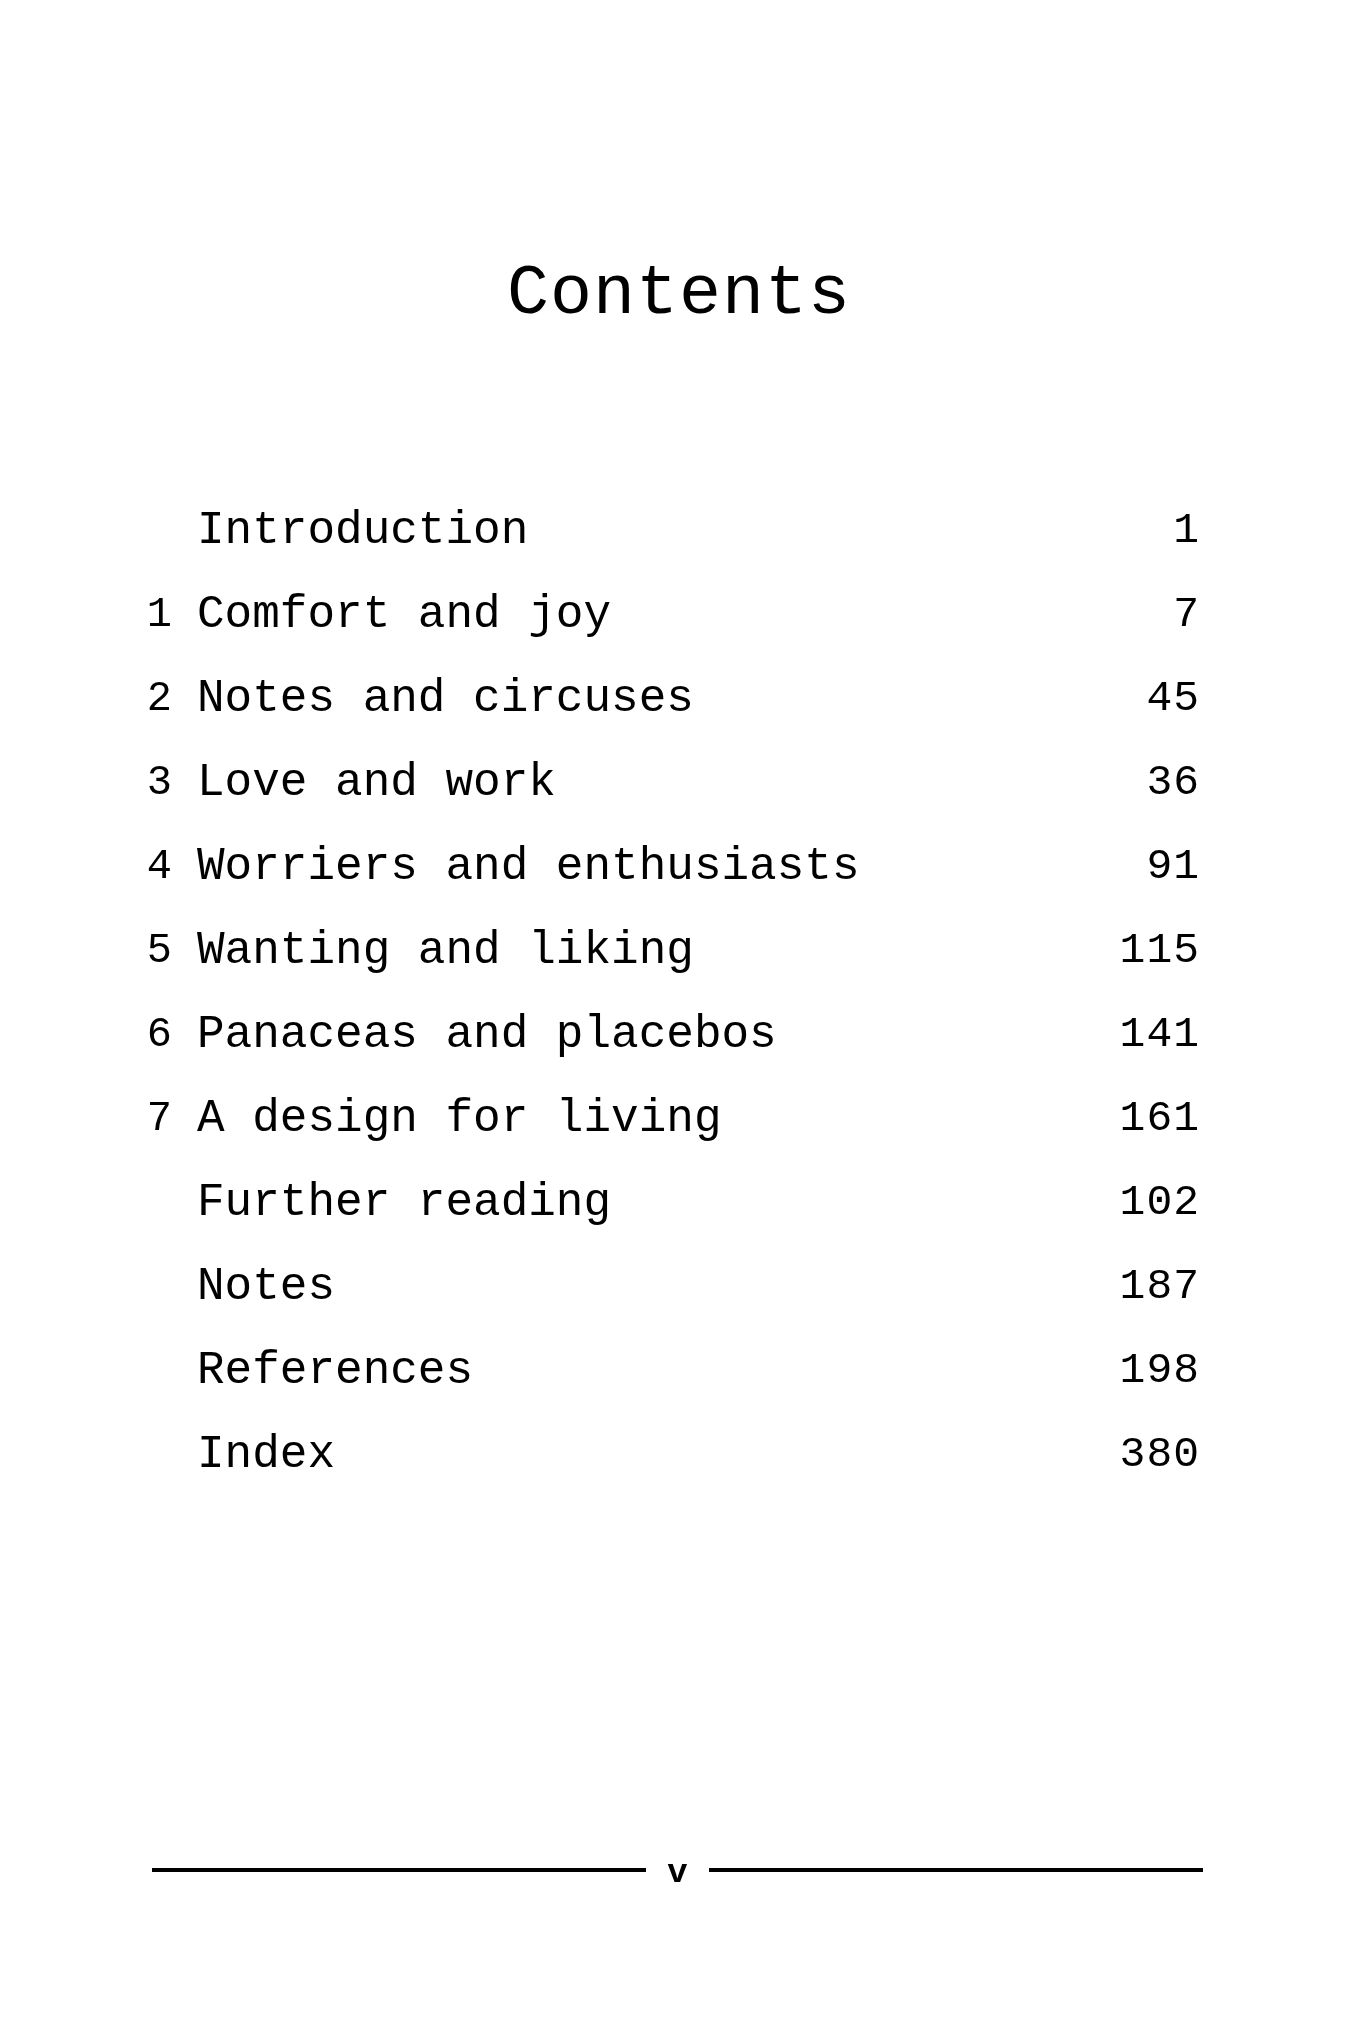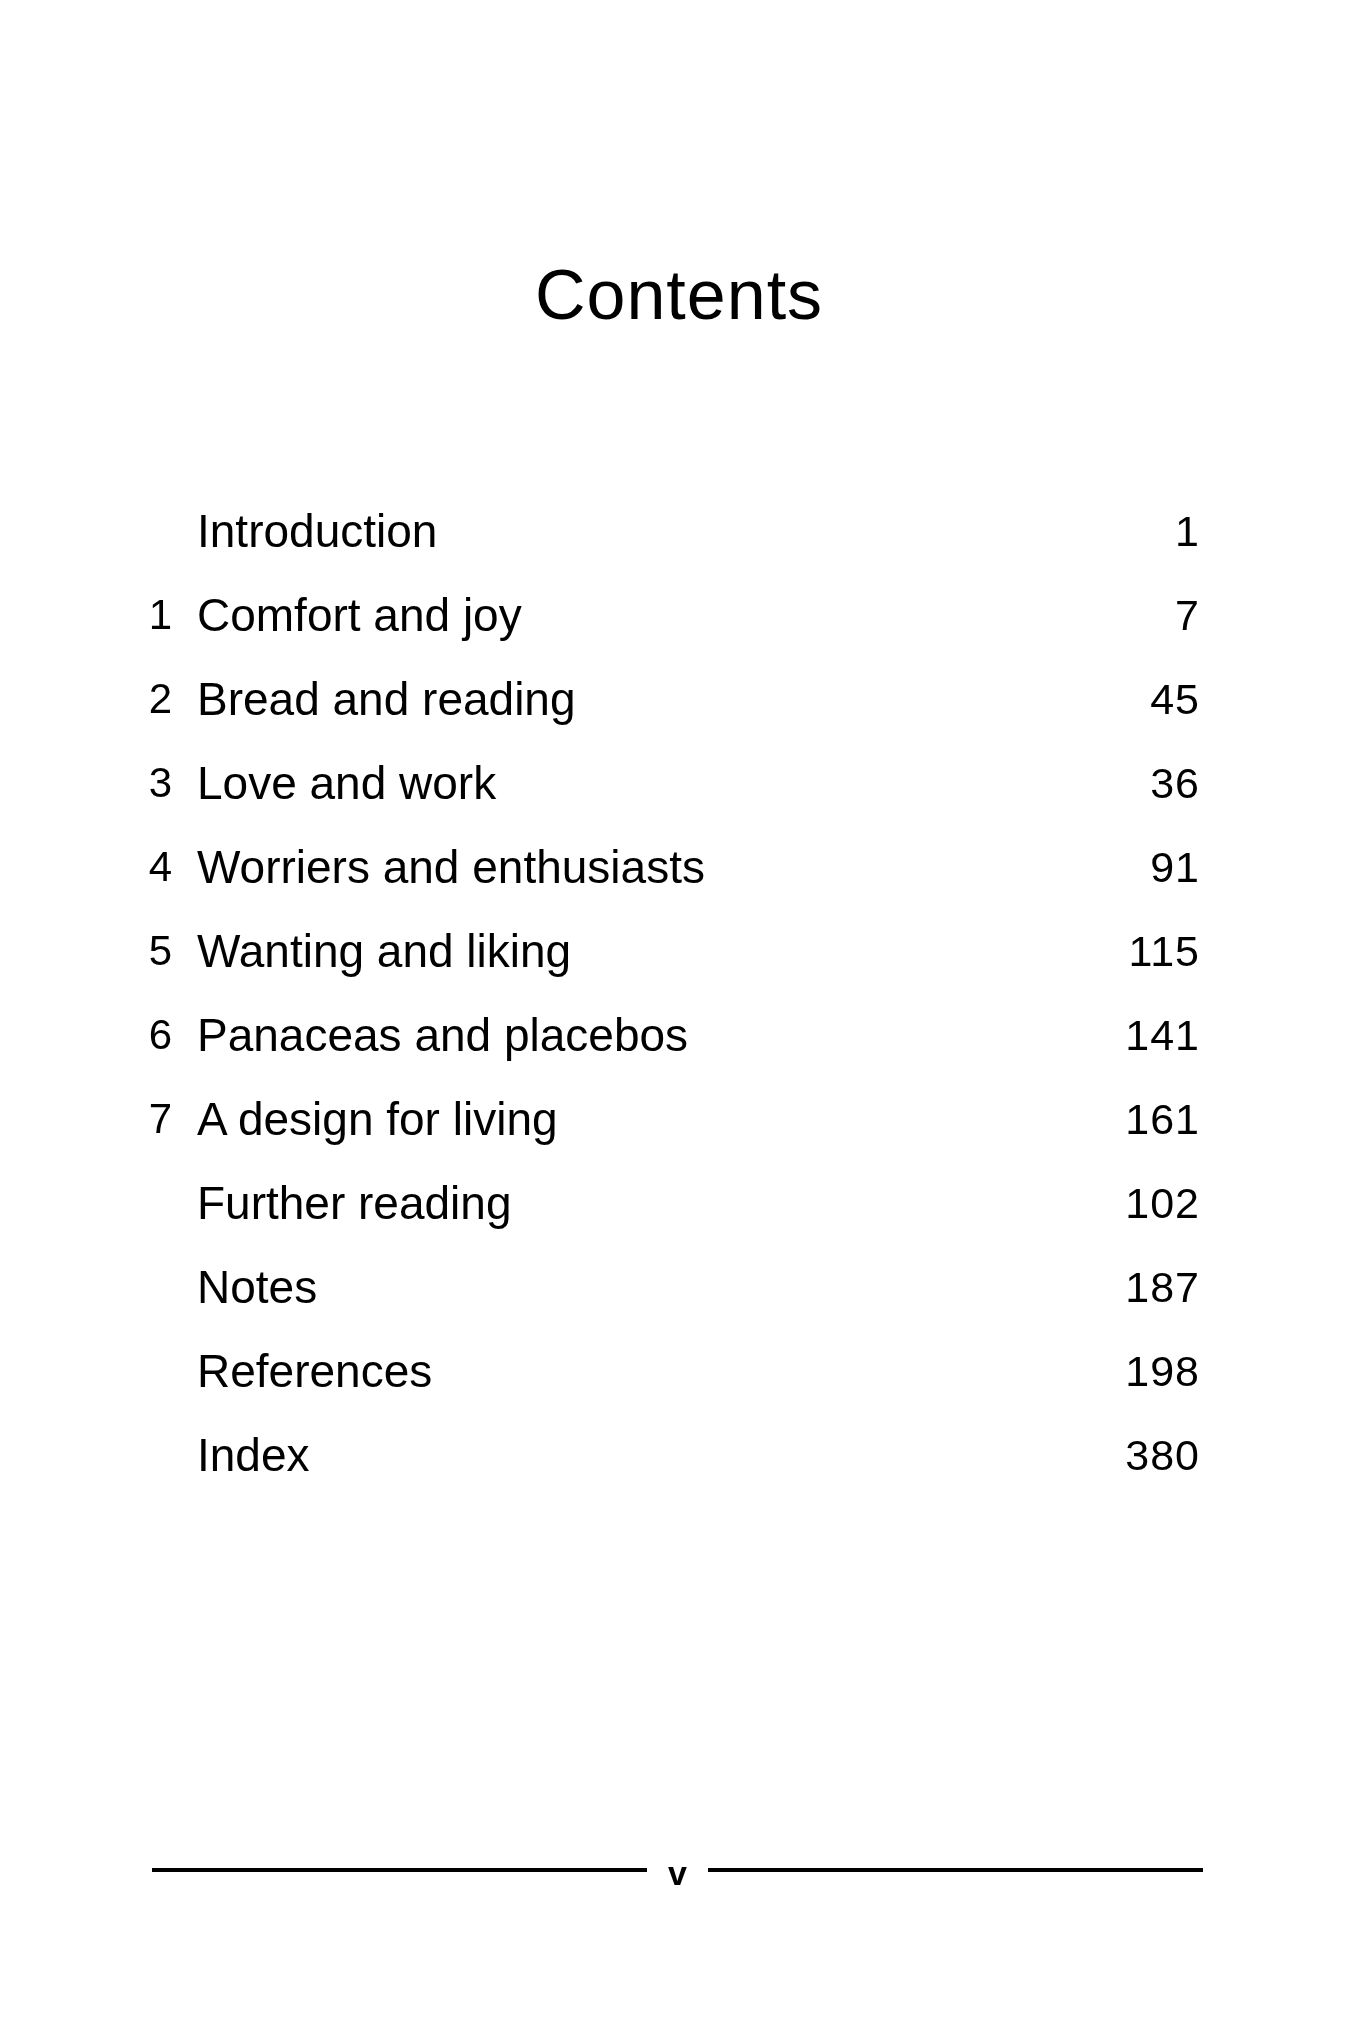--- a/index.html
+++ b/index.html
@@ -4,21 +4,21 @@
 <style>
   * { margin: 0; padding: 0; box-sizing: border-box; }
   html, body { background: #ffffff; }
 
   .page {
     position: relative;
     width: 1358px;
     height: 2033px;
     background: #ffffff;
     color: #000000;
-    font-family: Liberation Sans, sans-serif;
+    font-family: Liberation Mono, monospace;
     overflow: hidden;
   }
 
   .book-title {
     position: absolute;
     top: 253px;
     left: 0;
     width: 100%;
     text-align: center;
     font-size: 70px;
@@ -103,21 +103,21 @@
     <span class="page-num">1</span>
   </div>
       <div class="toc-row">
     <span class="chapter-num">1</span>
     <span class="chapter-title">Comfort and joy</span>
     <span class="leader-space"></span>
     <span class="page-num">7</span>
   </div>
       <div class="toc-row">
     <span class="chapter-num">2</span>
-    <span class="chapter-title">Bread and reading</span>
+    <span class="chapter-title">Notes and circuses</span>
     <span class="leader-space"></span>
     <span class="page-num">45</span>
   </div>
       <div class="toc-row">
     <span class="chapter-num">3</span>
     <span class="chapter-title">Love and work</span>
     <span class="leader-space"></span>
     <span class="page-num">36</span>
   </div>
       <div class="toc-row">

